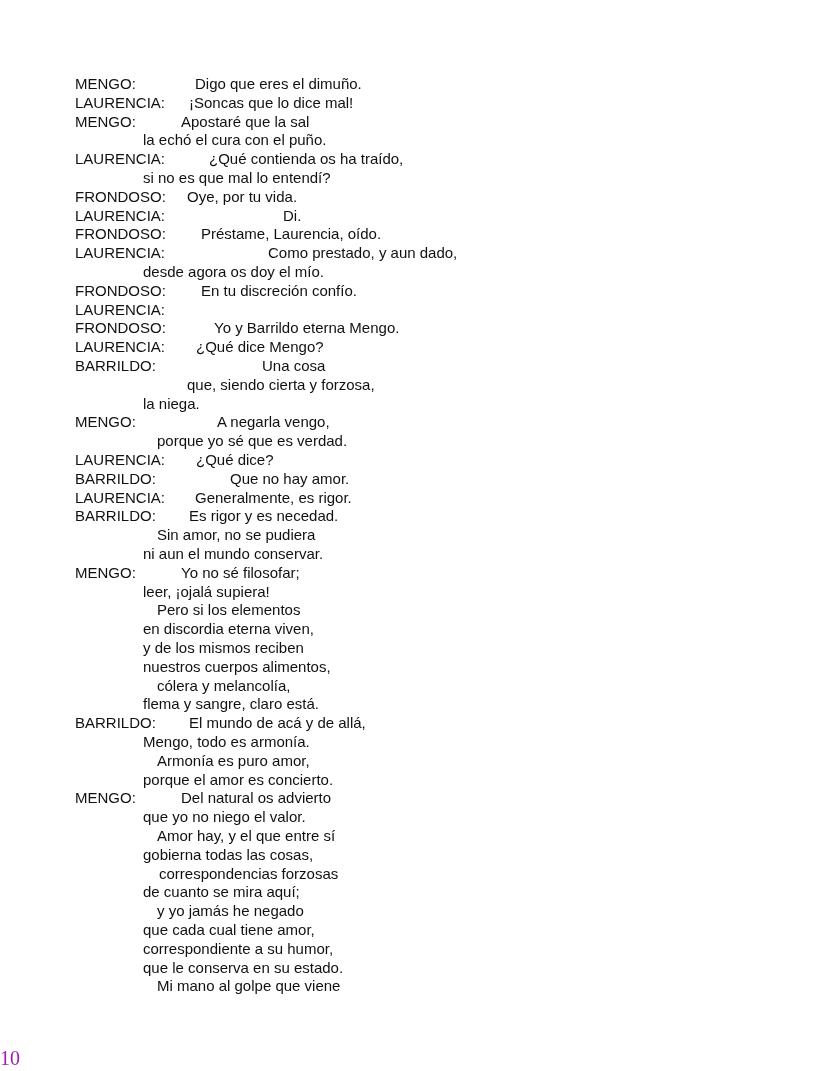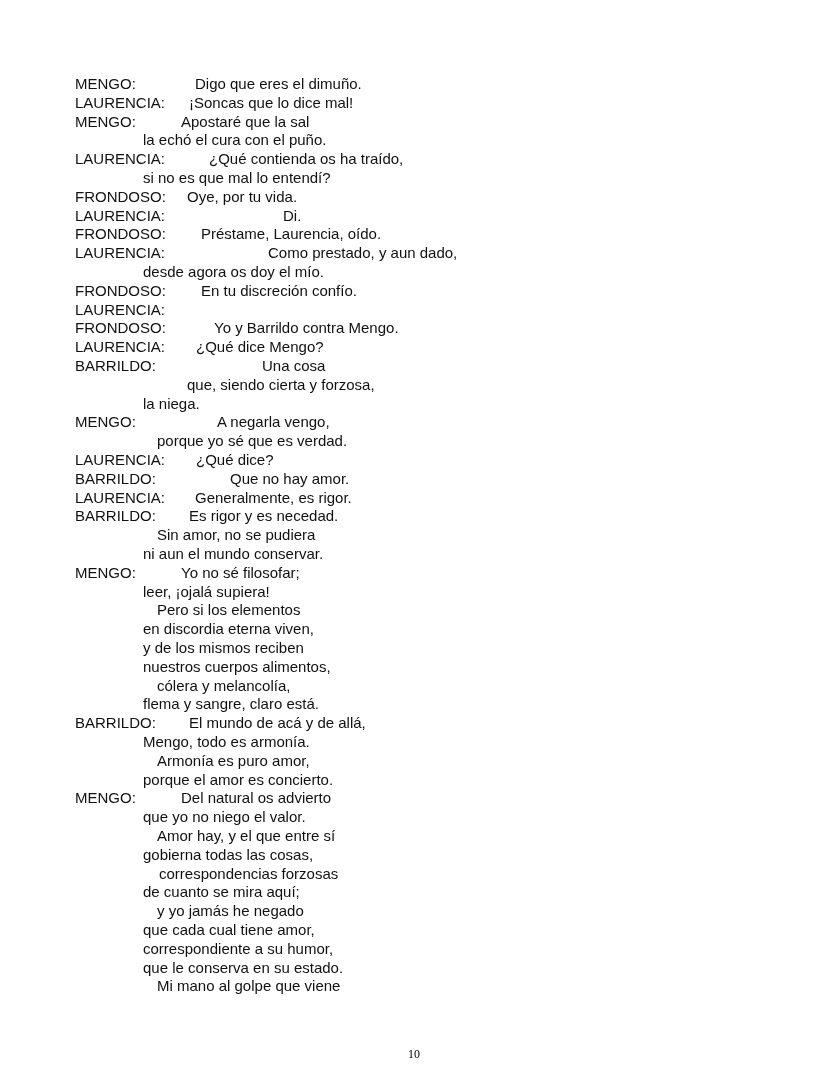--- a/index.html
+++ b/index.html
@@ -35,45 +35,44 @@
     }
     .verse {
       position: absolute;
       top: 0;
     }
     .page-number {
       position: absolute;
       left: 0;
       width: 828px;
       top: 1047px;
-      text-align: center;
       font-family: "Liberation Serif", serif;
-      font-size: 12px;
-      color: #000000;
+      font-size: 20px;
+      color: #a21caf;
     }
   </style>
 </head>
 <body>
 
 <div class="page">
   <div id="lines">
       <div class="line" style="left: 75px; top: 75px; width: 700px; height: 18px;"><span class="speaker">MENGO:</span><span class="verse" style="left: 120px;">Digo que eres el dimuño.</span></div>
       <div class="line" style="left: 75px; top: 93.8px; width: 700px; height: 18px;"><span class="speaker">LAURENCIA:</span><span class="verse" style="left: 114px;">¡Soncas que lo dice mal!</span></div>
       <div class="line" style="left: 75px; top: 112.6px; width: 700px; height: 18px;"><span class="speaker">MENGO:</span><span class="verse" style="left: 106px;">Apostaré que la sal</span></div>
       <div class="line" style="left: 75px; top: 131.4px; width: 700px; height: 18px;"><span class="speaker"></span><span class="verse" style="left: 68px;">la echó el cura con el puño.</span></div>
       <div class="line" style="left: 75px; top: 150.2px; width: 700px; height: 18px;"><span class="speaker">LAURENCIA:</span><span class="verse" style="left: 134px;">¿Qué contienda os ha traído,</span></div>
       <div class="line" style="left: 75px; top: 169px; width: 700px; height: 18px;"><span class="speaker"></span><span class="verse" style="left: 68px;">si no es que mal lo entendí?</span></div>
       <div class="line" style="left: 75px; top: 187.8px; width: 700px; height: 18px;"><span class="speaker">FRONDOSO:</span><span class="verse" style="left: 112px;">Oye, por tu vida.</span></div>
       <div class="line" style="left: 75px; top: 206.6px; width: 700px; height: 18px;"><span class="speaker">LAURENCIA:</span><span class="verse" style="left: 208px;">Di.</span></div>
       <div class="line" style="left: 75px; top: 225.4px; width: 700px; height: 18px;"><span class="speaker">FRONDOSO:</span><span class="verse" style="left: 126px;">Préstame, Laurencia, oído.</span></div>
       <div class="line" style="left: 75px; top: 244.2px; width: 700px; height: 18px;"><span class="speaker">LAURENCIA:</span><span class="verse" style="left: 145px; margin-left: 48px;">Como prestado, y aun dado,</span></div>
       <div class="line" style="left: 75px; top: 263px; width: 700px; height: 18px;"><span class="speaker"></span><span class="verse" style="left: 68px;">desde agora os doy el mío.</span></div>
       <div class="line" style="left: 75px; top: 281.8px; width: 700px; height: 18px;"><span class="speaker">FRONDOSO:</span><span class="verse" style="left: 126px;">En tu discreción confío.</span></div>
       <div class="line" style="left: 75px; top: 300.6px; width: 700px; height: 18px;"><span class="speaker">LAURENCIA:</span></div>
-      <div class="line" style="left: 75px; top: 319.4px; width: 700px; height: 18px;"><span class="speaker">FRONDOSO:</span><span class="verse" style="left: 139px;">Yo y Barrildo contra Mengo.</span></div>
+      <div class="line" style="left: 75px; top: 319.4px; width: 700px; height: 18px;"><span class="speaker">FRONDOSO:</span><span class="verse" style="left: 139px;">Yo y Barrildo eterna Mengo.</span></div>
       <div class="line" style="left: 75px; top: 338.2px; width: 700px; height: 18px;"><span class="speaker">LAURENCIA:</span><span class="verse" style="left: 121px;">¿Qué dice Mengo?</span></div>
       <div class="line" style="left: 75px; top: 357px; width: 700px; height: 18px;"><span class="speaker">BARRILDO:</span><span class="verse" style="left: 187px;">Una cosa</span></div>
       <div class="line" style="left: 75px; top: 375.8px; width: 700px; height: 18px;"><span class="speaker"></span><span class="verse" style="left: 68px; margin-left: 44px;">que, siendo cierta y forzosa,</span></div>
       <div class="line" style="left: 75px; top: 394.6px; width: 700px; height: 18px;"><span class="speaker"></span><span class="verse" style="left: 68px;">la niega.</span></div>
       <div class="line" style="left: 75px; top: 413.4px; width: 700px; height: 18px;"><span class="speaker">MENGO:</span><span class="verse" style="left: 142px;">A negarla vengo,</span></div>
       <div class="line" style="left: 75px; top: 432.2px; width: 700px; height: 18px;"><span class="speaker"></span><span class="verse" style="left: 82px;">porque yo sé que es verdad.</span></div>
       <div class="line" style="left: 75px; top: 451px; width: 700px; height: 18px;"><span class="speaker">LAURENCIA:</span><span class="verse" style="left: 121px;">¿Qué dice?</span></div>
       <div class="line" style="left: 75px; top: 469.8px; width: 700px; height: 18px;"><span class="speaker">BARRILDO:</span><span class="verse" style="left: 155px;">Que no hay amor.</span></div>
       <div class="line" style="left: 75px; top: 488.6px; width: 700px; height: 18px;"><span class="speaker">LAURENCIA:</span><span class="verse" style="left: 120px;">Generalmente, es rigor.</span></div>
       <div class="line" style="left: 75px; top: 507.4px; width: 700px; height: 18px;"><span class="speaker">BARRILDO:</span><span class="verse" style="left: 114px;">Es rigor y es necedad.</span></div>

